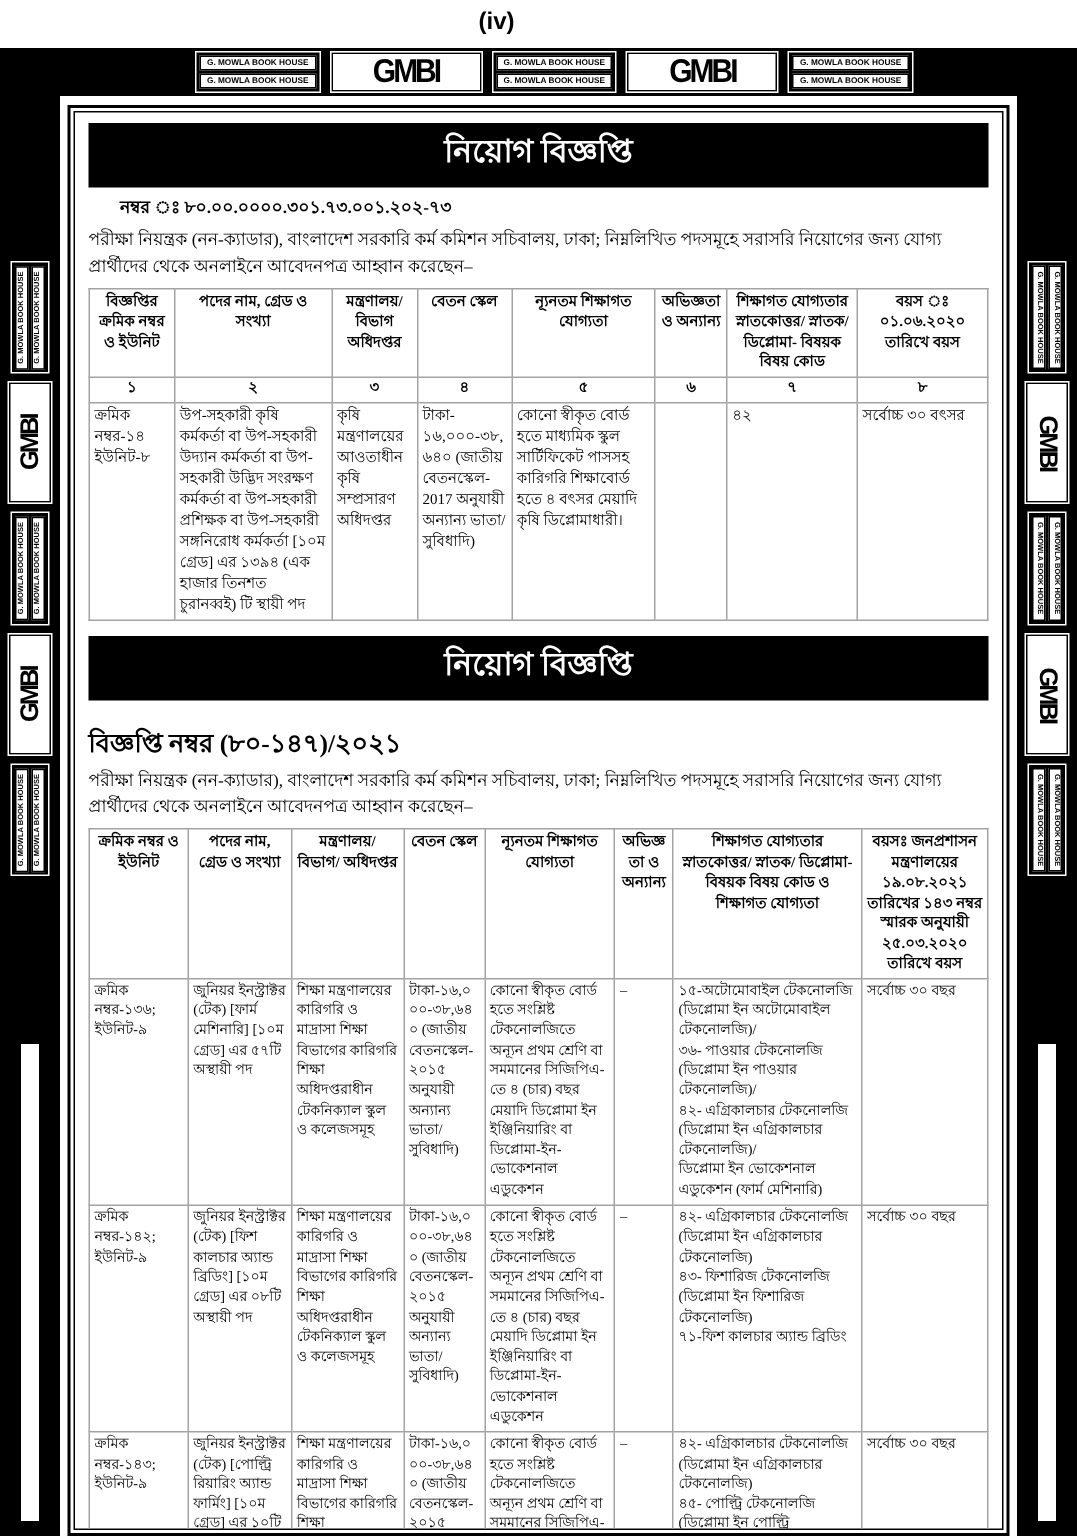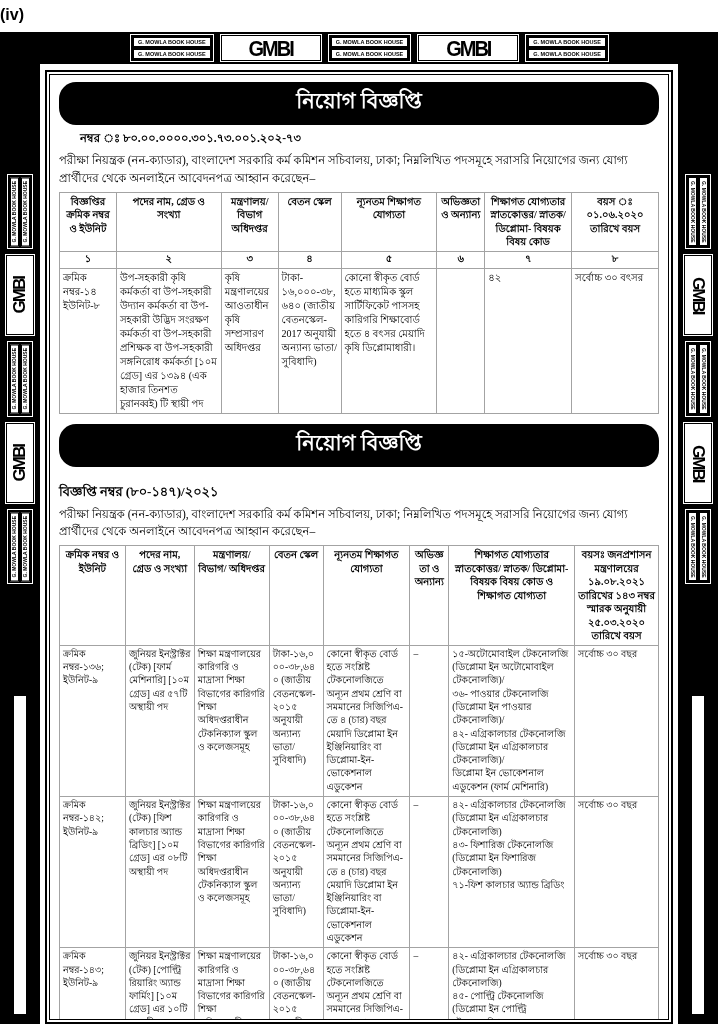--- a/index.html
+++ b/index.html
@@ -1,18 +1,18 @@
 <!DOCTYPE html>
 <html><head>
 <meta charset="utf-8">
 <style>
   * { margin:0; padding:0; box-sizing:border-box; }
   html,body { width:718px; height:1024px; overflow:hidden; background:#fff;
     font-family:"Liberation Serif", serif; color:#000; }
-  .page-label { position:absolute; top:6px; left:0; width:662px; text-align:left;
+  .page-label { position:absolute; top:6px; left:0; width:662px; text-align:center;
     font-weight:bold; font-size:16px; font-family:"Liberation Sans", sans-serif; }
 
   
   .top-banner { position:absolute; top:32px; left:0; width:718px; height:32px;
     background:#000; display:flex; align-items:center; gap:7px; padding-left:130px; }
   .banner-label-pair { display:flex; flex-direction:column; gap:2px; background:#000;
     border:1px solid #fff; padding:2px; }
   .banner-chip { background:#fff; color:#000; border:1px solid #000;
     font-family:"Liberation Sans", sans-serif; font-size:5.5px; font-weight:bold;
     padding:1px 4px; white-space:nowrap; line-height:1.1; }
@@ -40,26 +40,26 @@
   .v-gap { height:6px; }
   .white-bar { width:12px; height:318px; background:#fff; margin-top:112px; }
 
   
   .document { position:absolute; left:40px; top:64px; width:638px; height:960px;
     background:#fff; padding:6px 5px 0 5px; }
   .frame-outer { border:2px solid #000; padding:2px; height:100%; }
   .frame-inner { border:1px solid #000; padding:7px 9px; height:100%; overflow:hidden; }
 
   .title-bar { background:#000; color:#fff; text-align:center; font-weight:bold;
-    font-size:21px; padding:3px 0 5px 0; margin-bottom:5px;border-radius:17px; }
+    font-size:21px; padding:3px 0 5px 0; margin-bottom:5px; }
   .meta-row { display:flex; justify-content:space-between; font-weight:bold;
     font-size:11.5px; margin-top:2px;margin-left:21px; }
   .date-block { text-align:center; padding-right:4px; }
   .underlined { text-decoration:underline; }
-  .notice-no { font-weight:bold; font-size:13px; margin-top:15px; }
+  .notice-no { font-weight:bold; font-size:17px; margin-top:15px; }
   .intro { font-size:11.5px; line-height:1.55; margin:3px 0 4px 0; }
 
   table { width:100%; border-collapse:collapse; table-layout:fixed; }
   th, td { border:1px solid #a3a3a3; vertical-align:top; padding:2px 3px;
     white-space:pre-line; word-wrap:break-word;margin-left:48px; }
   th { font-size:10px; font-weight:bold; text-align:center; vertical-align:top;
     line-height:1.35; }
   td { font-size:9.5px; line-height:1.4; }
   .t1 td { font-size:10px; }
   .num-row td { text-align:center; font-weight:bold; padding:0 2px 2px 2px; }

